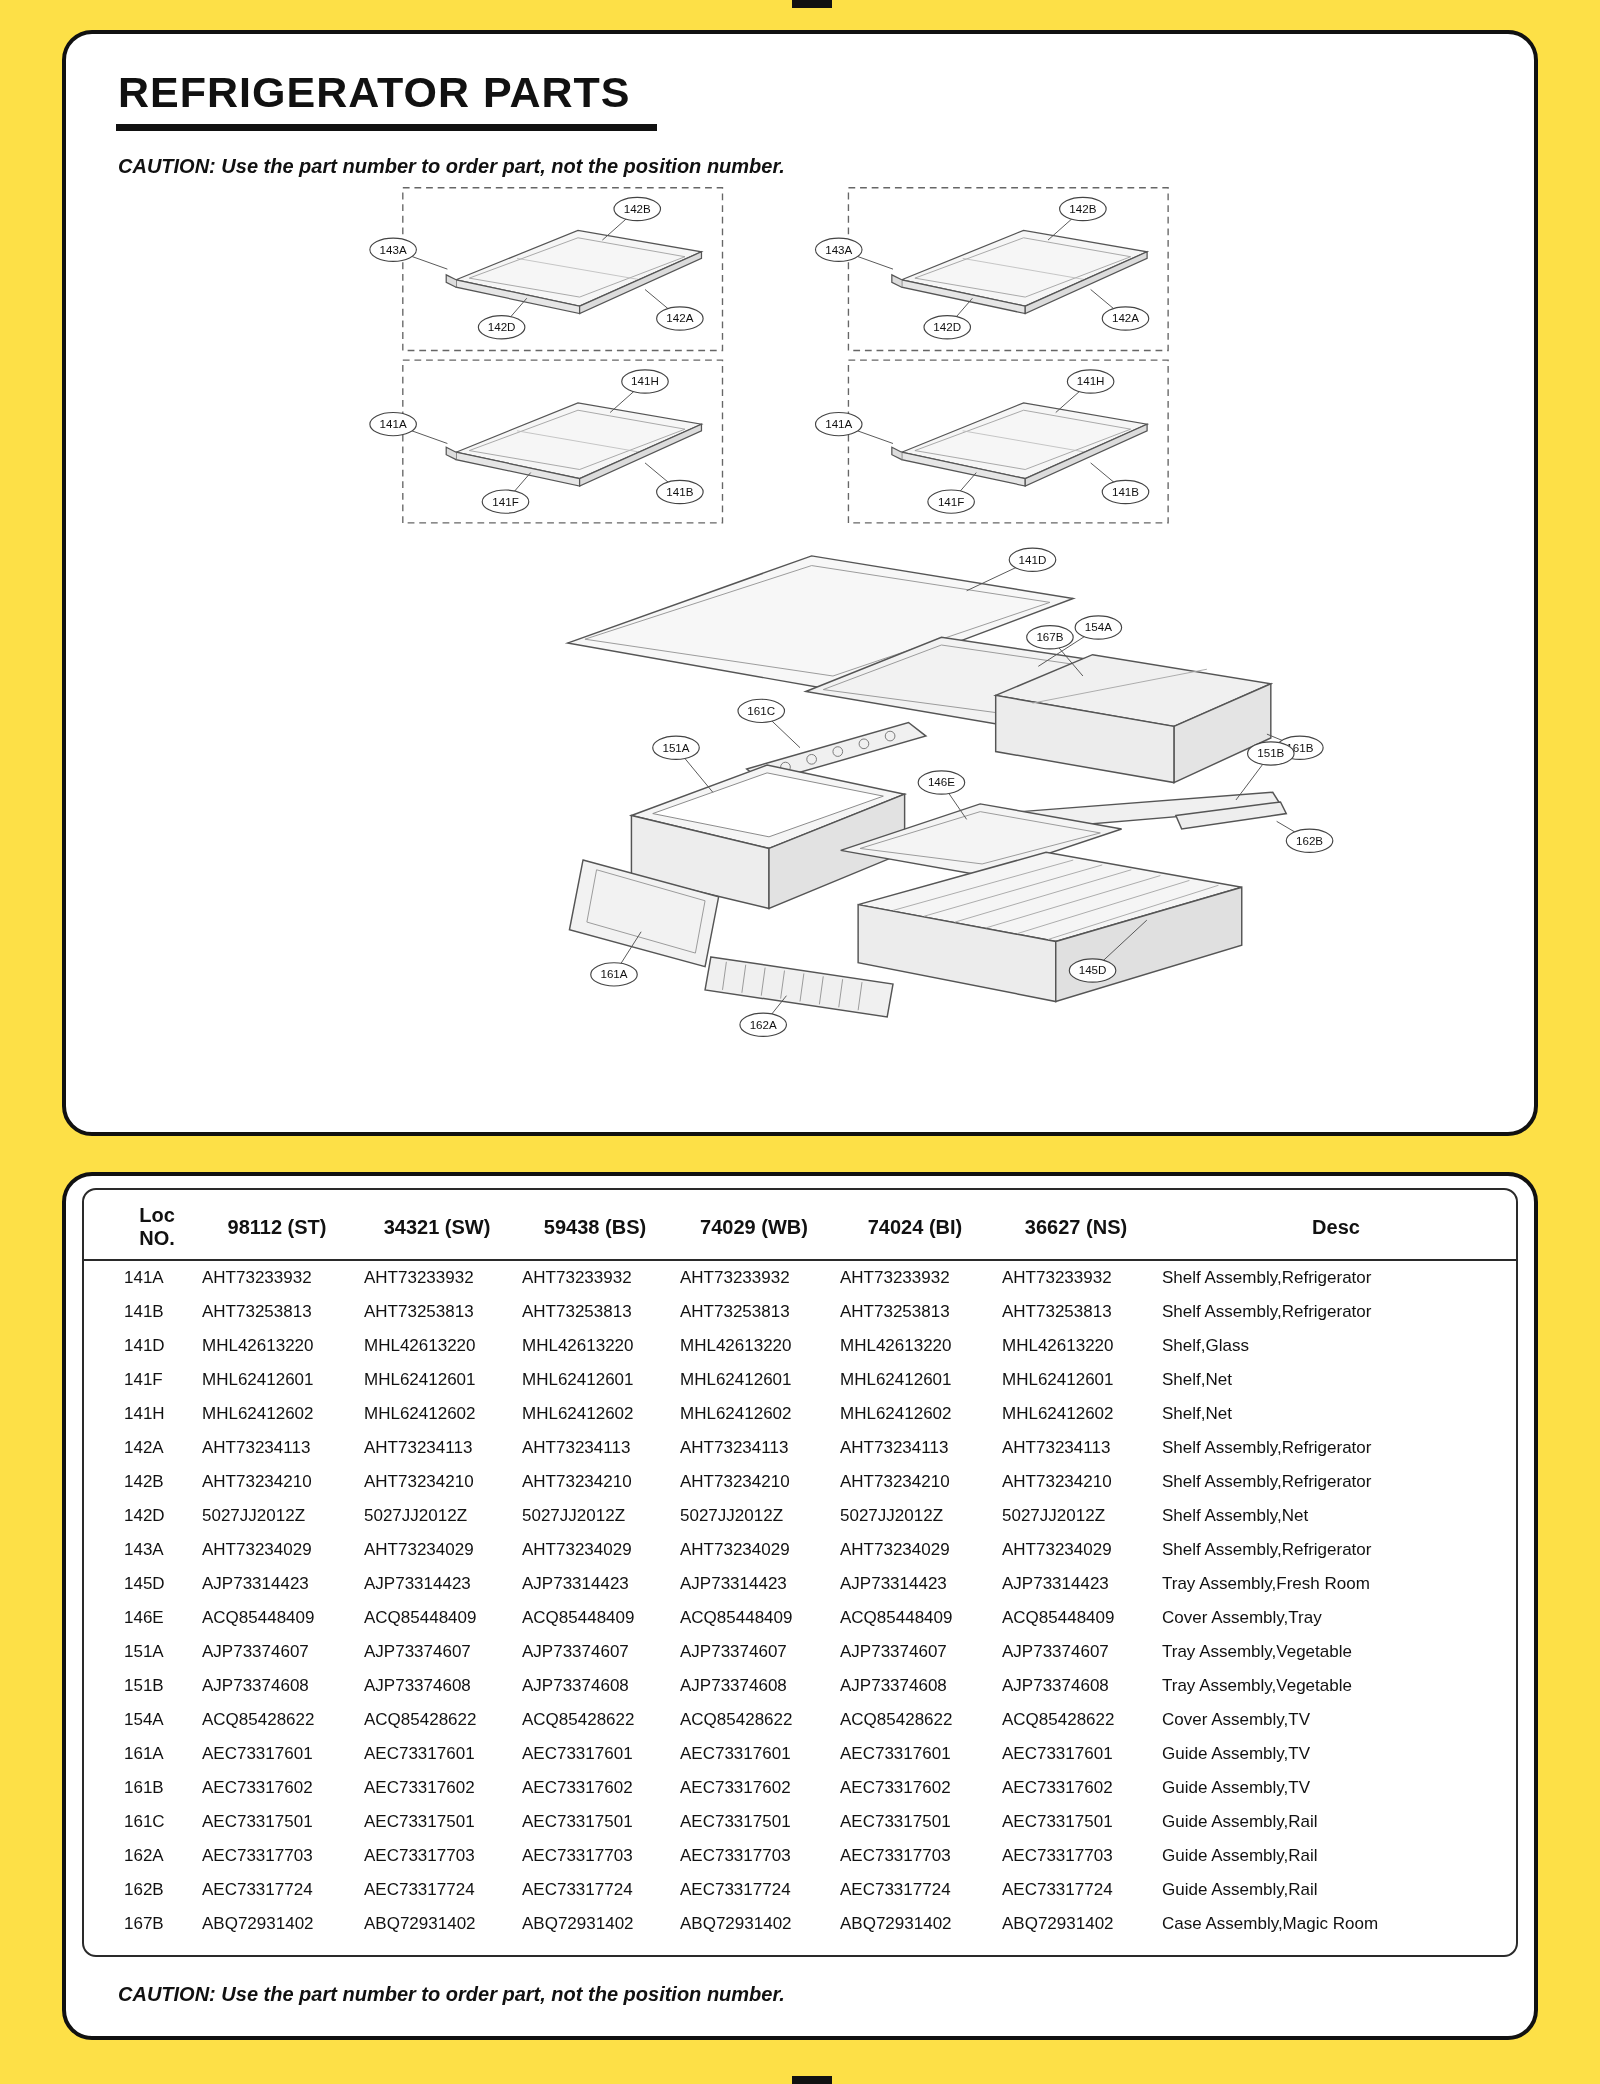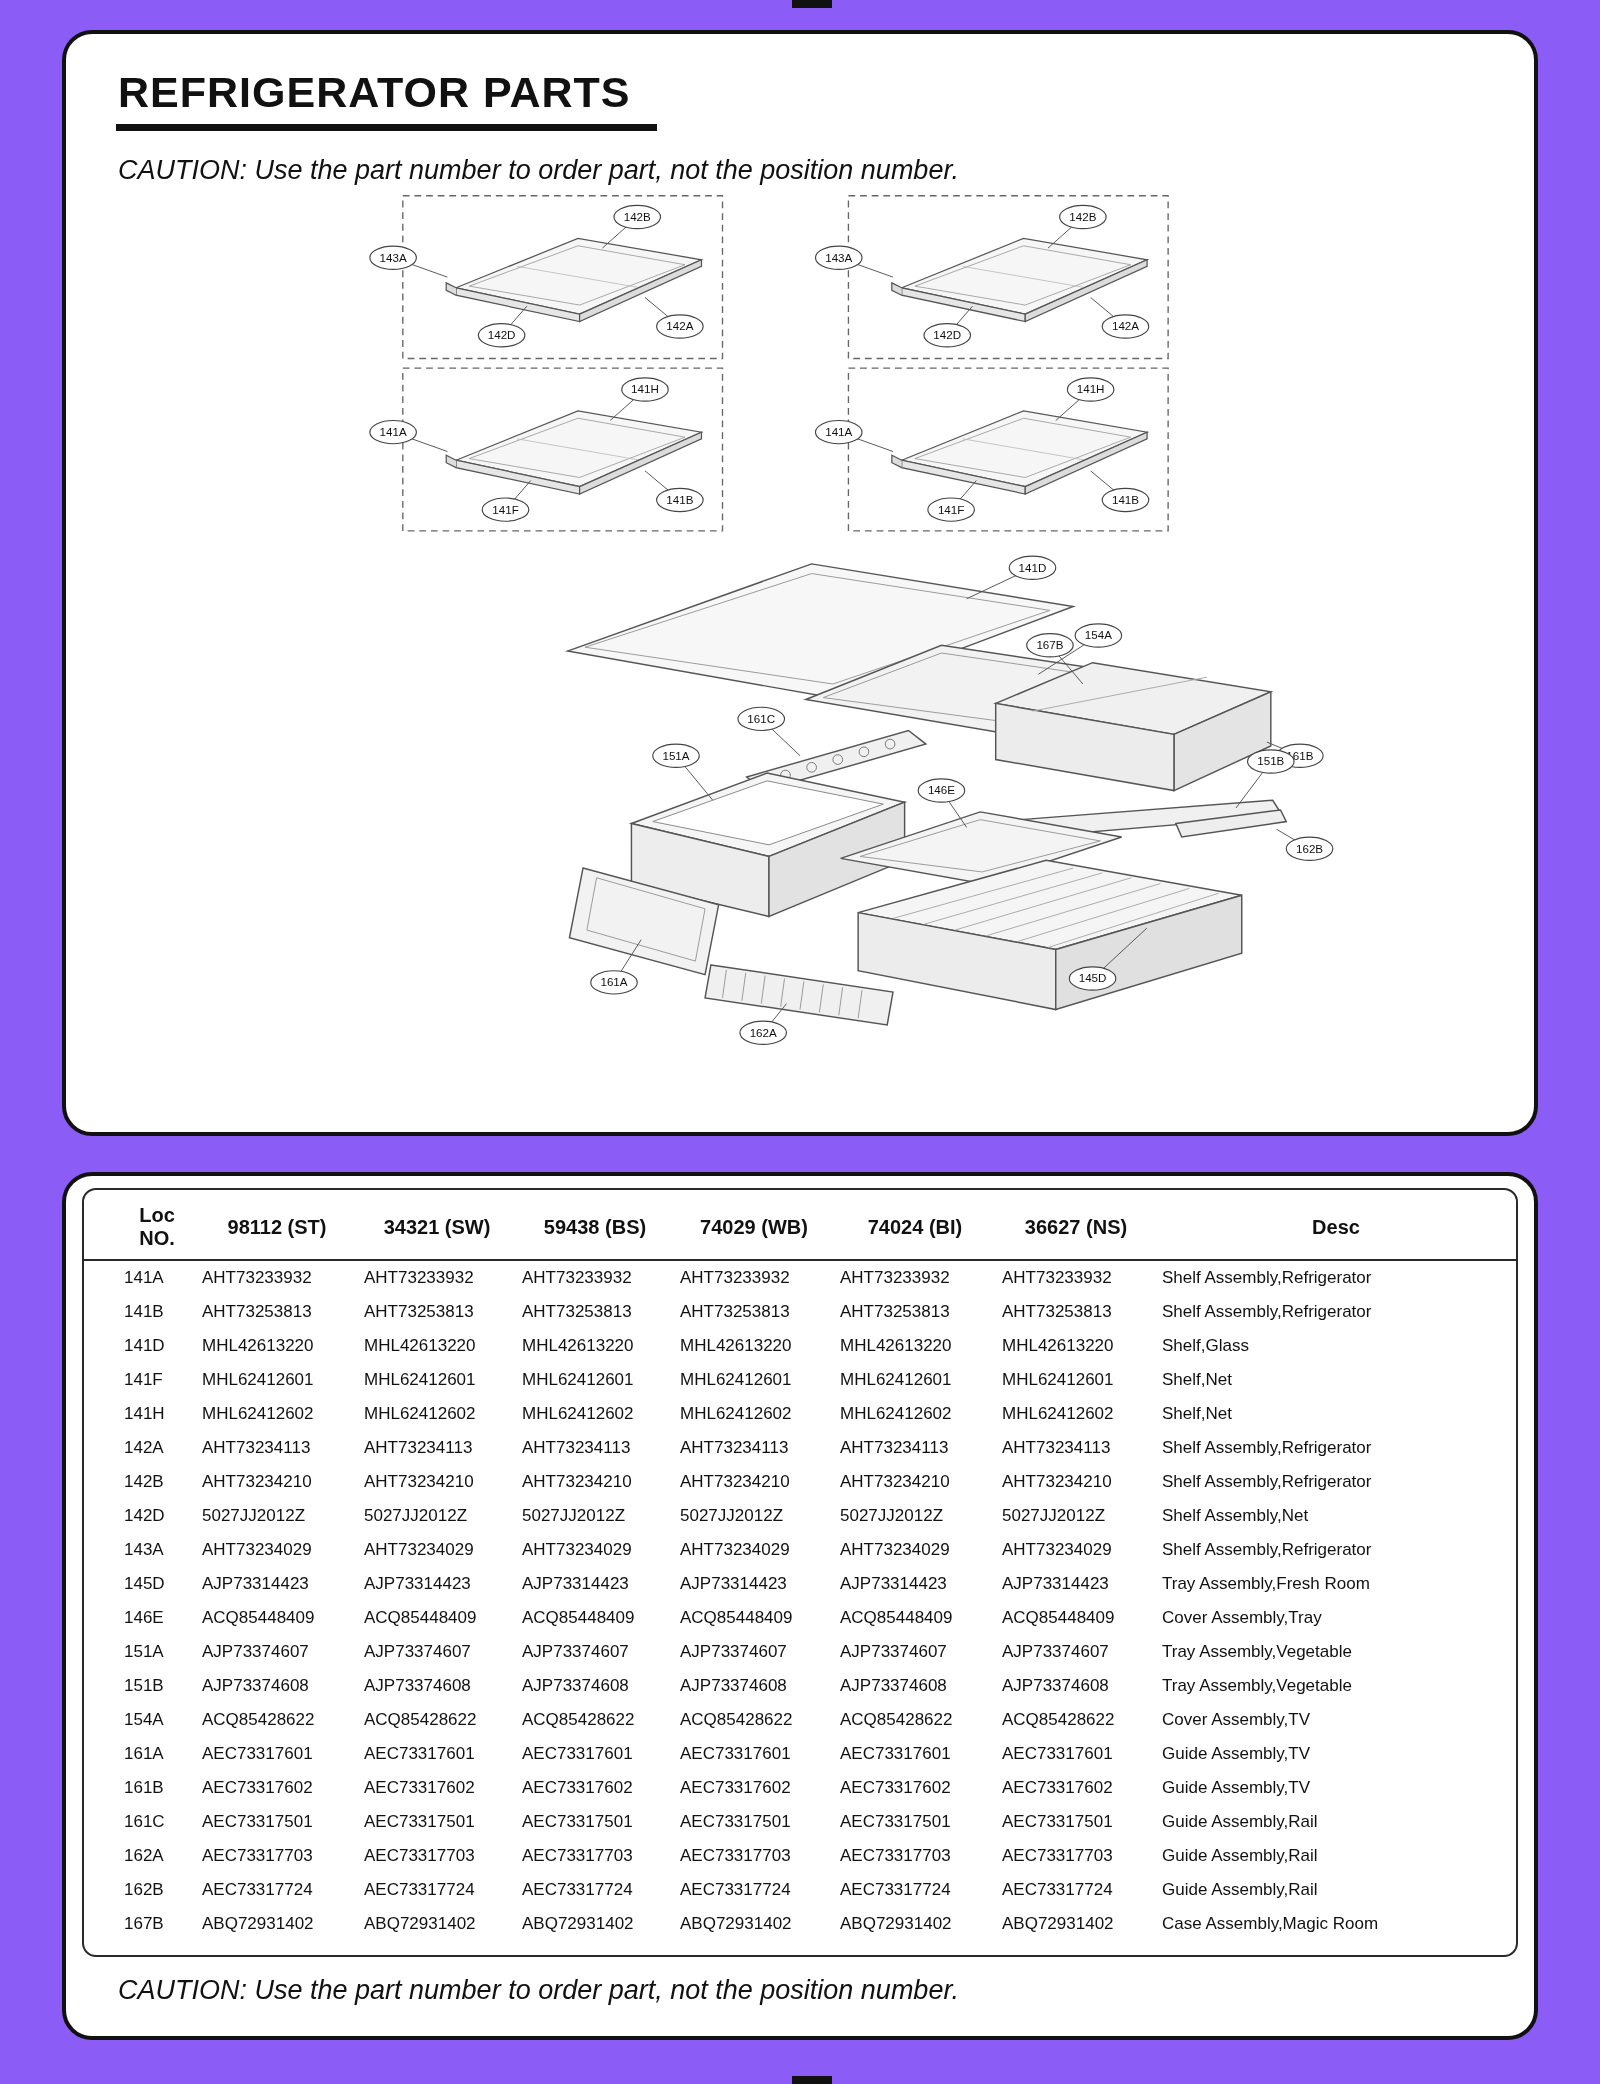--- a/index.html
+++ b/index.html
@@ -1,32 +1,32 @@
 <!DOCTYPE html>
 <html><head>
 <meta charset="utf-8">
 <style>
   * { box-sizing: border-box; }
   html,body { margin:0; padding:0; background:#fff; }
   body { font-family:"Liberation Sans", sans-serif; color:#111; }
-  .page { position:relative; width:1600px; height:2084px; background:#8b5cf6; overflow:hidden; }
+  .page { position:relative; width:1600px; height:2084px; background:#fde047; overflow:hidden; }
 
   .reg-mark { position:absolute; left:792px; width:40px; height:8px; background:#111; }
   .reg-mark.top { top:0; }
   .reg-mark.bottom { bottom:0; }
 
   .panel { position:absolute; left:62px; width:1476px; background:#fff;
            border:4px solid #111; border-radius:30px; }
   .top-panel { top:30px; height:1106px; }
   .bottom-panel { top:1172px; height:868px; }
 
   h1.title { display:inline-block; margin:34px 0 0 50px; font-size:43px; font-weight:bold;
              letter-spacing:1px; border-bottom:7px solid #111; padding:0 26px 7px 2px; }
 
-  .caution { font-size:27px; font-weight:normal; font-style:italic; margin:24px 0 0 52px; }
+  .caution { font-size:20px; font-weight:bold; font-style:italic; margin:24px 0 0 52px; }
   .caution.bottom { position:absolute; bottom:30px; left:52px; margin:0; }
 
   svg.diagram { display:block; margin:2px auto 0; width:1120px; height:930px; }
   .callout-text { font-size:12px; font-family:"Liberation Sans", sans-serif; fill:#111; }
 
   .table-wrap { margin:12px 16px 0; border:2px solid #2a2a2a; border-radius:14px;
                 padding:2px 0 14px; overflow:hidden; }
   table.parts { width:100%; border-collapse:collapse; font-size:17px; }
   table.parts thead th { text-align:center; font-weight:bold; font-size:20px;
                          padding:12px 2px 9px; border-bottom:2px solid #2a2a2a; }

